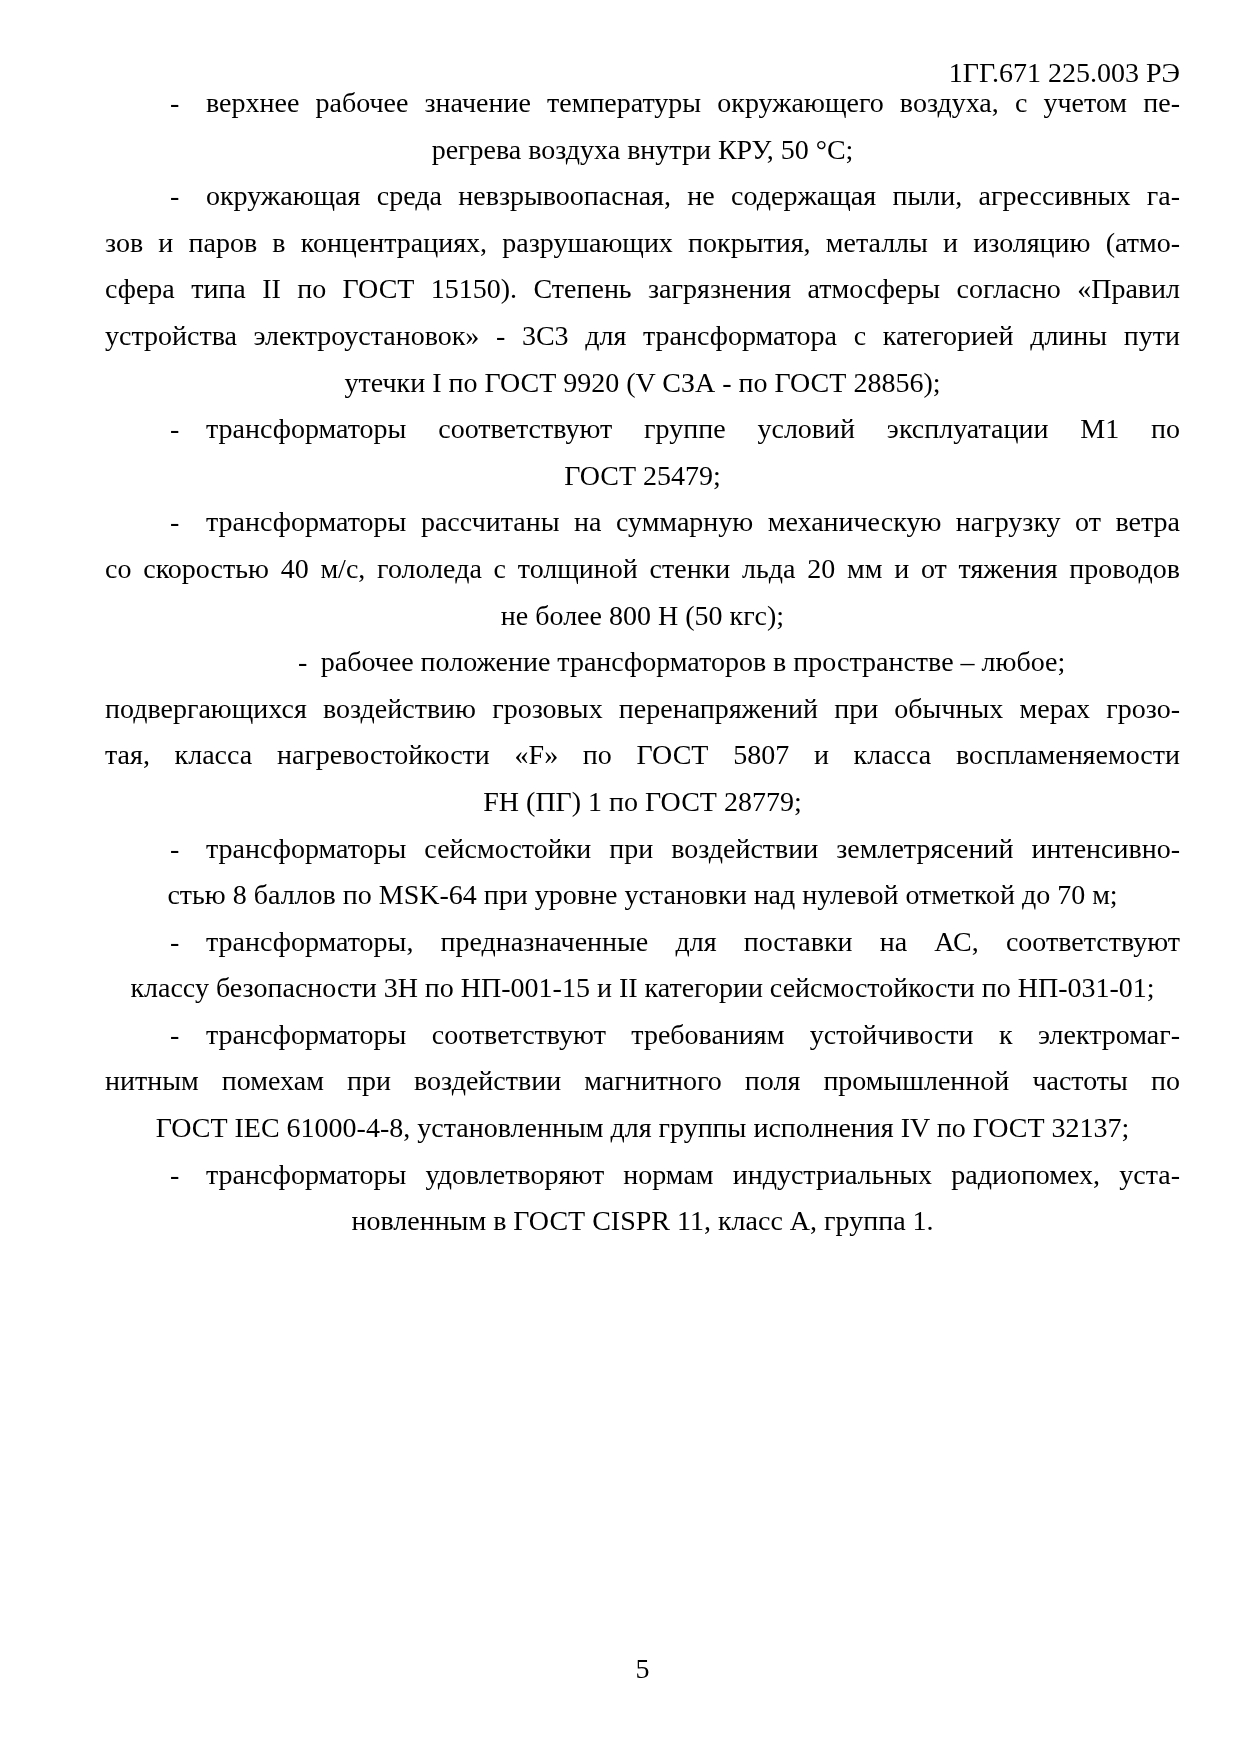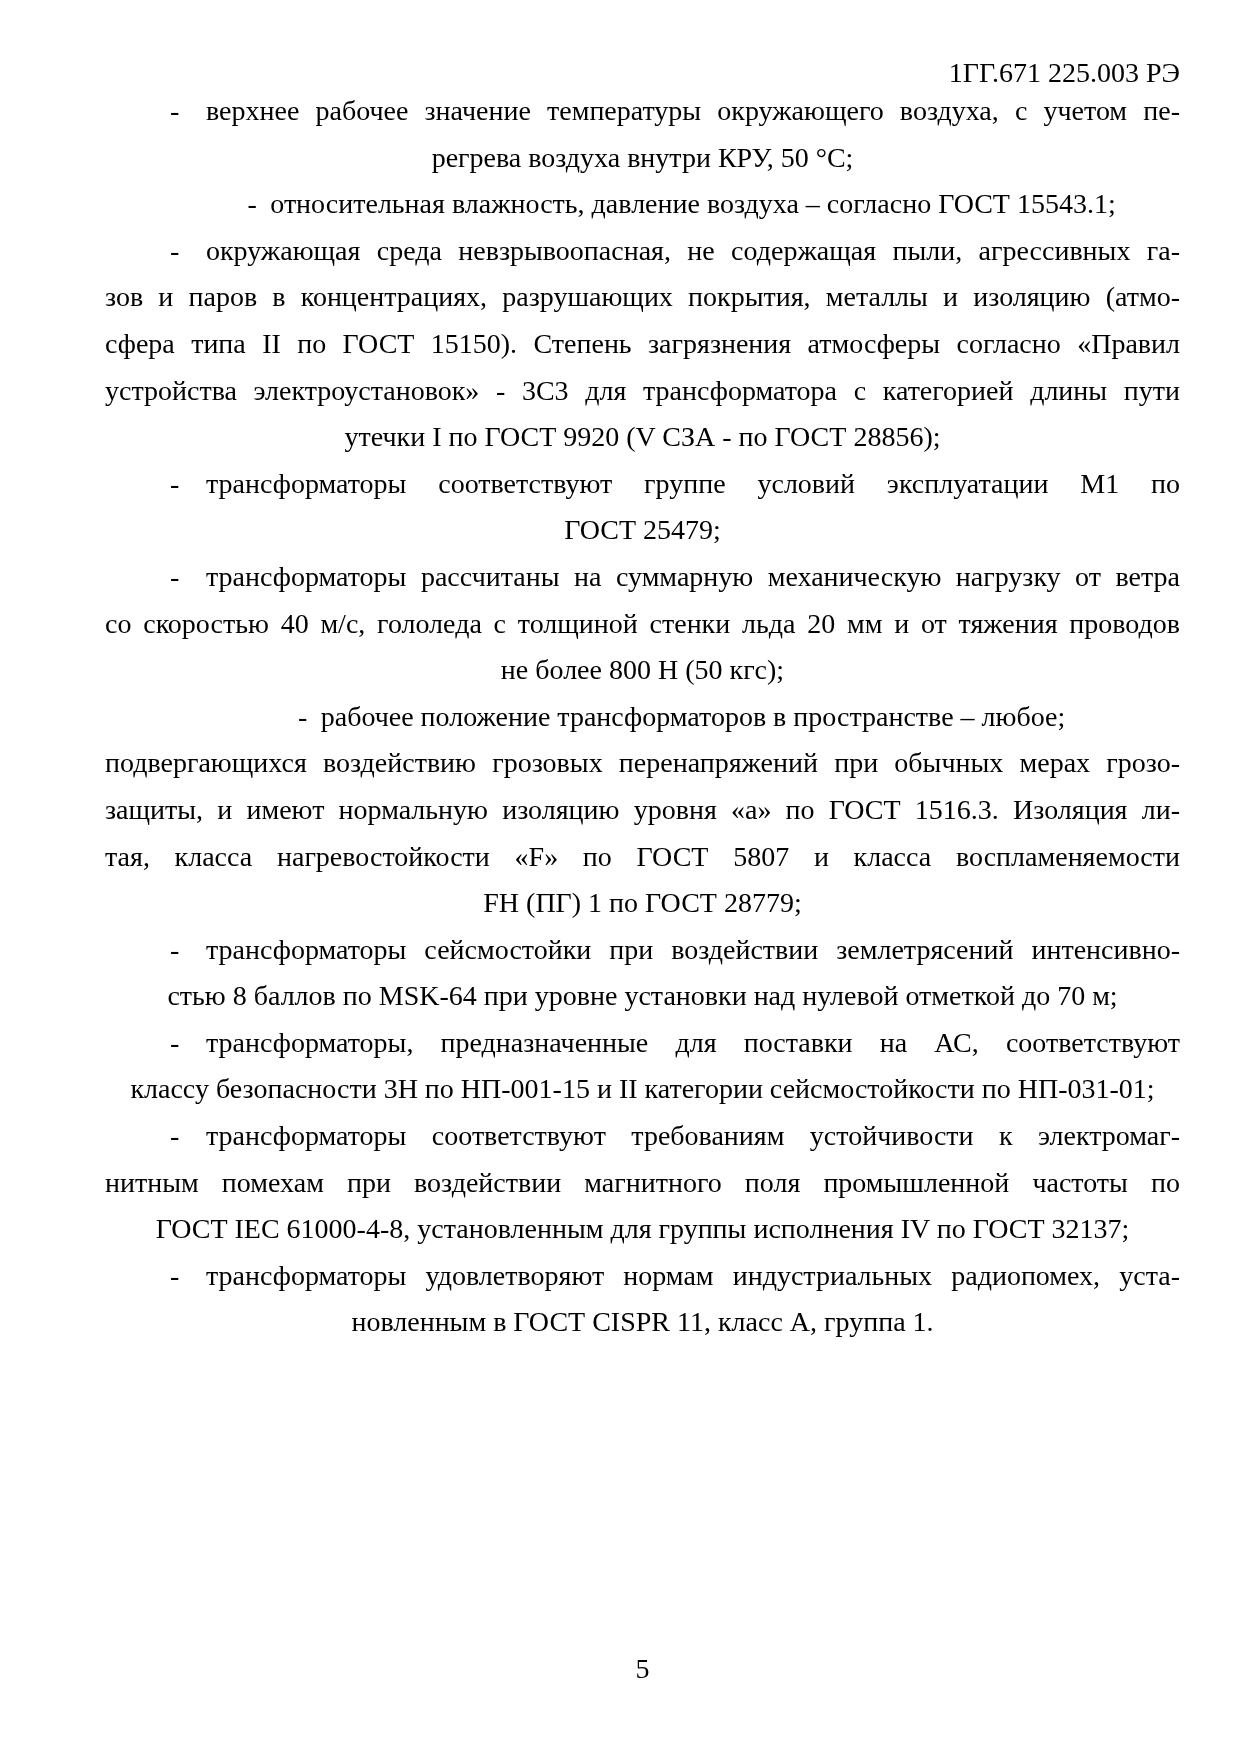--- a/index.html
+++ b/index.html
@@ -27,21 +27,21 @@
     top: 56px;
     left: 0;
     width: 100%;
     text-align: right;
     font-size: 28px;
     line-height: 34px;
     white-space: nowrap;
   }
   .lines {
     position: absolute;
-    top: 88px;
+    top: 80px;
     left: 0;
     width: 100%;
   }
   .line {
     height: 46.6px;
     line-height: 46.6px;
     font-size: 28px;
     text-align: center;
     overflow: hidden;
   }
@@ -68,34 +68,32 @@
 </style>
 </head>
 <body>
 
 <div class="page">
   <div class="content">
     <div class="header">1ГГ.671 225.003 РЭ</div>
     <div class="lines">
         <div class="line first justify"><span class="marker">-</span><span>верхнее рабочее значение температуры окружающего воздуха, с учетом пе-</span></div>
         <div class="line"><span>регрева воздуха внутри КРУ, 50 °С;</span></div>
-        <div class="line first"><span class="marker">-</span><span>относительная влажность, давление воздуха – согласно ГОСТ 15543.1;</span></div>
         <div class="line first justify"><span class="marker">-</span><span>окружающая среда невзрывоопасная, не содержащая пыли, агрессивных га-</span></div>
         <div class="line justify"><span>зов и паров в концентрациях, разрушающих покрытия, металлы и изоляцию (атмо-</span></div>
         <div class="line justify"><span>сфера типа II по ГОСТ 15150). Степень загрязнения атмосферы согласно «Правил</span></div>
         <div class="line justify"><span>устройства электроустановок» - 3С3 для трансформатора с категорией длины пути</span></div>
         <div class="line"><span>утечки I по ГОСТ 9920 (V СЗА - по ГОСТ 28856);</span></div>
         <div class="line first justify"><span class="marker">-</span><span>трансформаторы соответствуют группе условий эксплуатации М1 по</span></div>
         <div class="line"><span>ГОСТ 25479;</span></div>
         <div class="line first justify"><span class="marker">-</span><span>трансформаторы рассчитаны на суммарную механическую нагрузку от ветра</span></div>
         <div class="line justify"><span>со скоростью 40 м/с, гололеда с толщиной стенки льда 20 мм и от тяжения проводов</span></div>
         <div class="line"><span>не более 800 Н (50 кгс);</span></div>
         <div class="line first"><span class="marker">-</span><span>рабочее положение трансформаторов в пространстве – любое;</span></div>
         <div class="line justify"><span>подвергающихся воздействию грозовых перенапряжений при обычных мерах грозо-</span></div>
-        <div class="line justify"><span>защиты, и имеют нормальную изоляцию уровня «а» по ГОСТ 1516.3. Изоляция ли-</span></div>
         <div class="line justify"><span>тая, класса нагревостойкости «F» по ГОСТ 5807 и класса воспламеняемости</span></div>
         <div class="line"><span>FH (ПГ) 1 по ГОСТ 28779;</span></div>
         <div class="line first justify"><span class="marker">-</span><span>трансформаторы сейсмостойки при воздействии землетрясений интенсивно-</span></div>
         <div class="line"><span>стью 8 баллов по MSK-64 при уровне установки над нулевой отметкой до 70 м;</span></div>
         <div class="line first justify"><span class="marker">-</span><span>трансформаторы, предназначенные для поставки на АС, соответствуют</span></div>
         <div class="line"><span>классу безопасности 3Н по НП-001-15 и II категории сейсмостойкости по НП-031-01;</span></div>
         <div class="line first justify"><span class="marker">-</span><span>трансформаторы соответствуют требованиям устойчивости к электромаг-</span></div>
         <div class="line justify"><span>нитным помехам при воздействии магнитного поля промышленной частоты по</span></div>
         <div class="line"><span>ГОСТ IEC 61000-4-8, установленным для группы исполнения IV по ГОСТ 32137;</span></div>
         <div class="line first justify"><span class="marker">-</span><span>трансформаторы удовлетворяют нормам индустриальных радиопомех, уста-</span></div>

